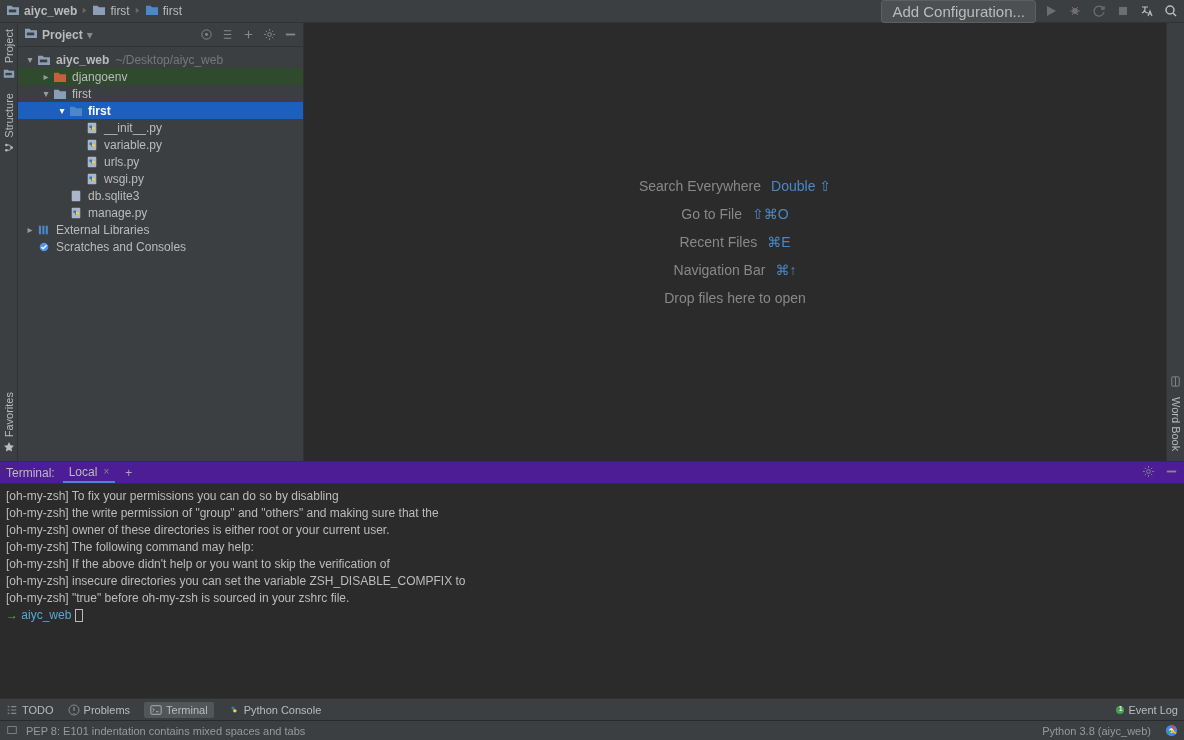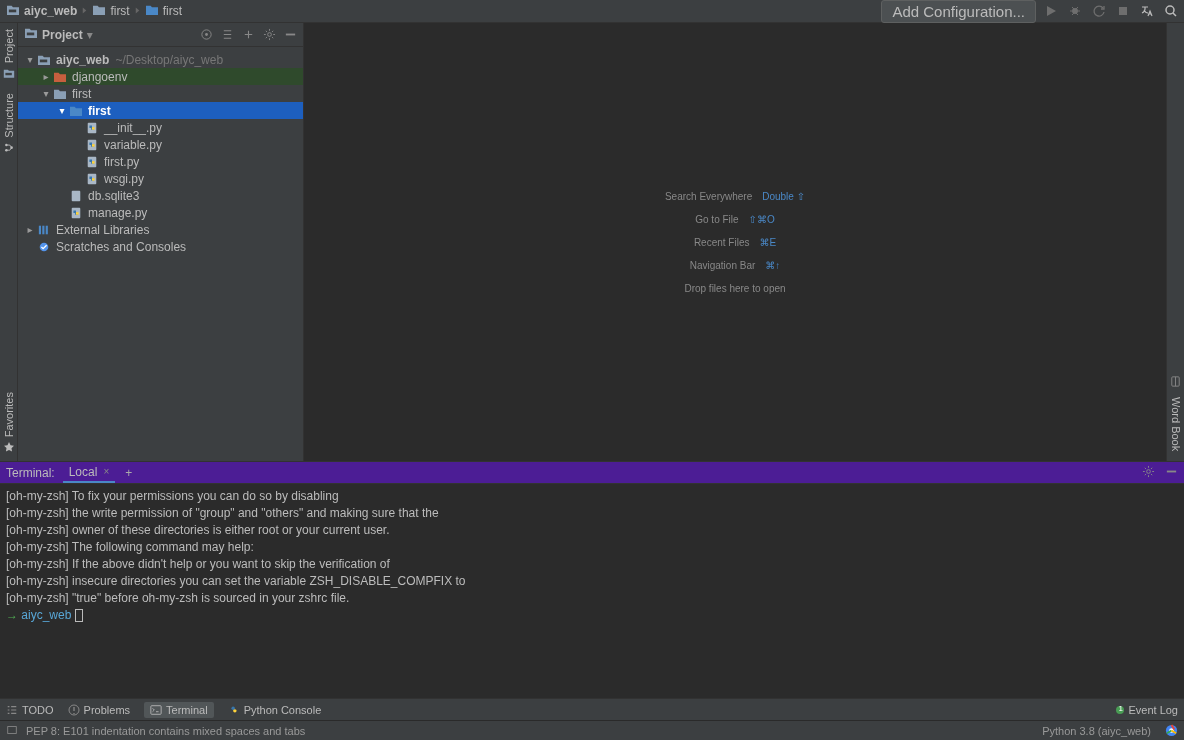--- a/index.html
+++ b/index.html
@@ -29,21 +29,21 @@
 .node { display:flex; align-items:center; height:17px; padding-left:6px; cursor:pointer; color:#bbb; }
 .node .arrow { width:12px; text-align:center; color:#9a9a9a; font-size:10px; }
 .node .nico { width:16px; display:flex; align-items:center; justify-content:center; }
 .node .nico svg { width:14px; height:12px; }
 .node .label { margin-left:4px; }
 .node .sublabel { margin-left:6px; color:#777; }
 .node.sel { background:#1d5fbf; color:#fff; }
 .node.sel .arrow { color:#fff; }
 .node.hover { background:#2f4a2c; }
 .editor { flex:1; background:#2b2b2b; display:flex; flex-direction:column; align-items:center; justify-content:center; gap:12px; }
-.welrow { display:flex; gap:10px; font-size:10px;align-items:flex-end; }
+.welrow { display:flex; gap:10px; font-size:14px;align-items:flex-end; }
 .welrow .wl { color:#888; }
 .welrow .sc { color:#4a88c7; }
 .rightstrip { width:18px; background:#3c3f41; border-left:1px solid #323232; display:flex; flex-direction:column; align-items:center; justify-content:flex-end; padding-bottom:10px; gap:6px; }
 .termarea { height:237px; background:#2b2b2b; border-top:1px solid #323232; display:flex; flex-direction:column; }
 .thead { height:22px; display:flex; align-items:center; padding:0 6px; background:#4c1d95; border-bottom:1px solid #323232; }
 .thead .tlabel { color:#bbb; margin-right:8px; }
 .thead .tab { display:flex; align-items:center; gap:4px; padding:2px 6px; border-bottom:2px solid #4a88c7; }
 .thead .tab .x { color:#888; font-size:10px; margin-left:2px; }
 .thead .plus { margin-left:10px; color:#aaa; cursor:pointer; }
 .thead .sp { flex:1; }
@@ -349,21 +349,21 @@
             </svg>
           </span>
         <span class="label">variable.py</span>
       </div>
       <div class="node" style="padding-left:66px">
         <span class="nico">
             <svg viewBox="0 0 14 14">
               <use href="#i-pyfile"></use>
             </svg>
           </span>
-        <span class="label">first.py</span>
+        <span class="label">urls.py</span>
       </div>
       <div class="node" style="padding-left:66px">
         <span class="nico">
             <svg viewBox="0 0 14 14">
               <use href="#i-pyfile"></use>
             </svg>
           </span>
         <span class="label">wsgi.py</span>
       </div>
       <div class="node" style="padding-left:50px">

